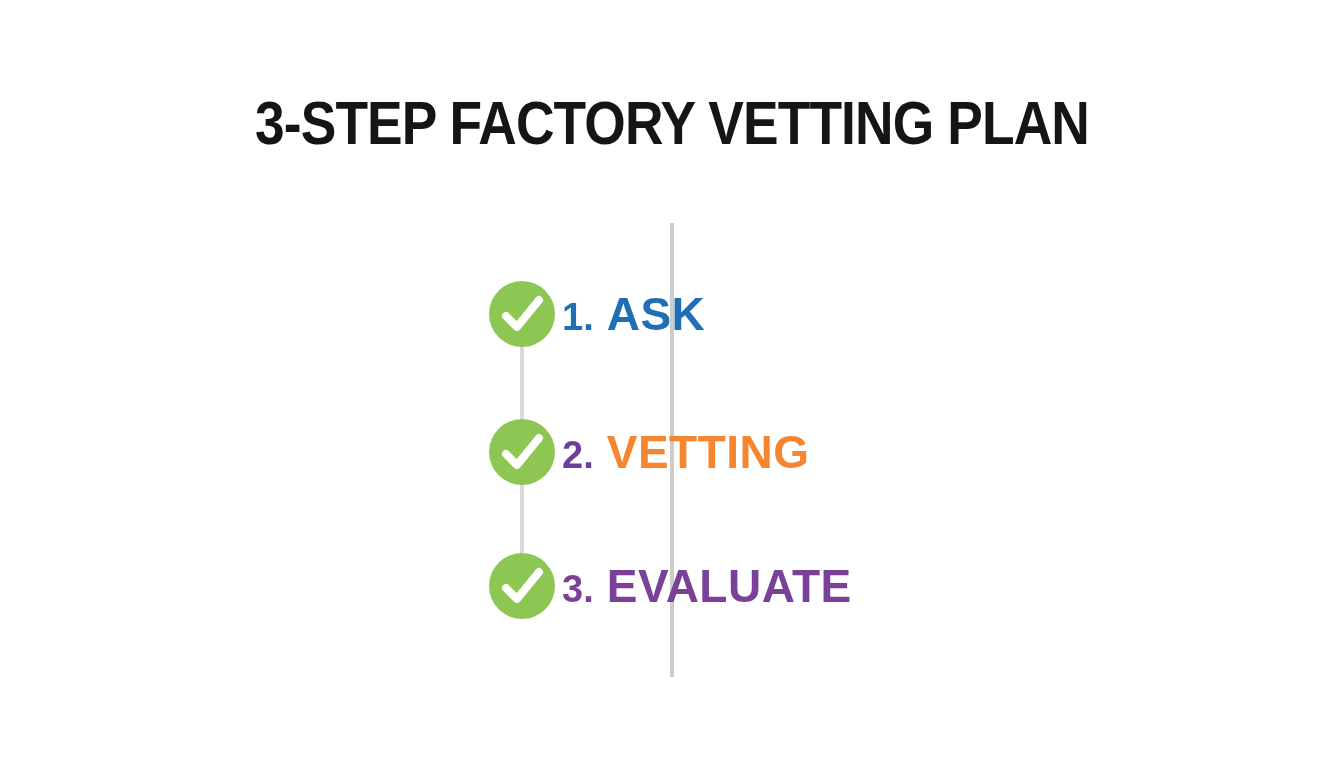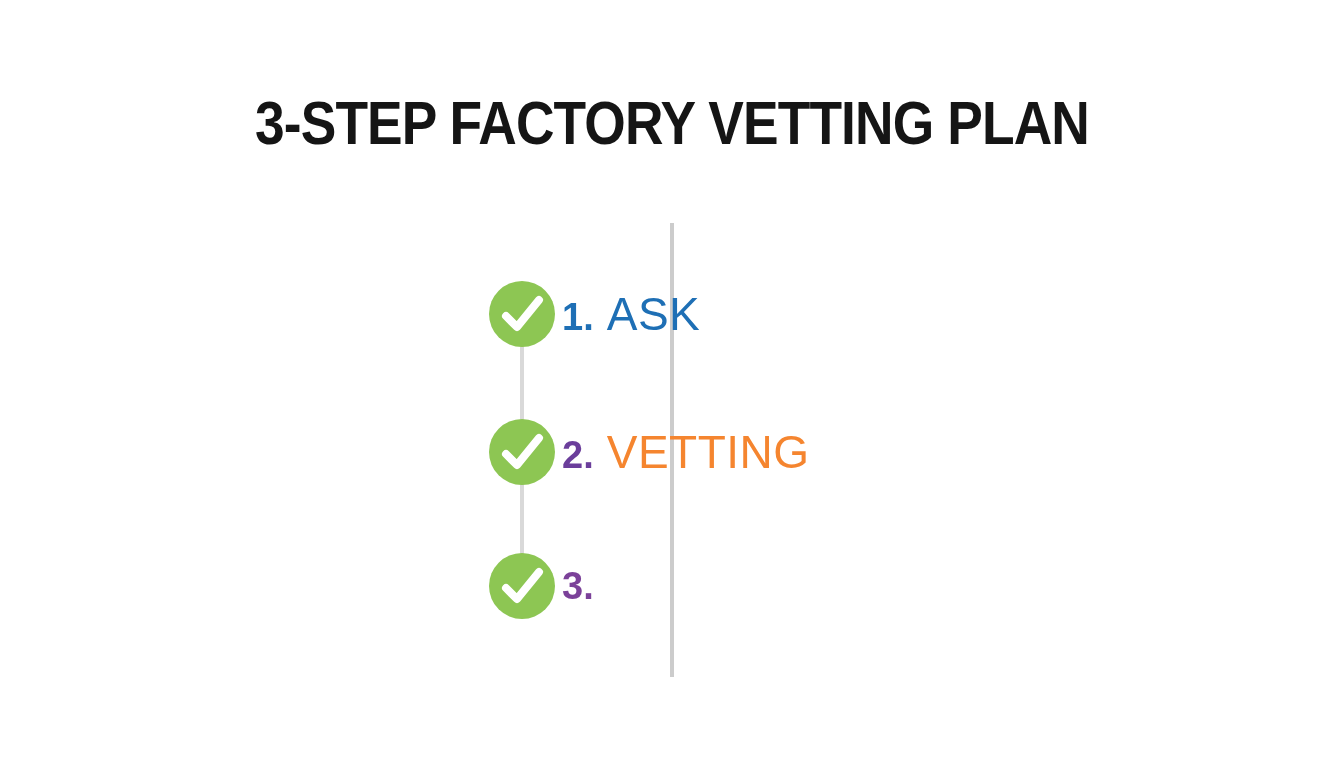--- a/index.html
+++ b/index.html
@@ -81,21 +81,21 @@
   }
 
   .step-number {
     font-size: 38px;
     font-weight: 800;
     letter-spacing: 0;
   }
 
   .step-label {
     font-size: 46px;
-    font-weight: 400;
+    font-weight: 700;
     margin-left: 13px;
     letter-spacing: 0.5px;
   }
 </style>
 </head>
 <body style="background: rgb(255, 255, 255);">
 
 <div class="canvas">
 
   <h1 class="title" style="color: rgb(21, 21, 21);">3-STEP FACTORY VETTING PLAN</h1>
@@ -130,16 +130,17 @@
   </div>
 
   <div class="step-row r3">
     <span class="check-circle" style="background: rgb(141, 198, 83);">
       <svg width="66" height="66" viewBox="0 0 66 66">
         <path d="M 17 35 L 28 46 L 50 19" fill="none" stroke="#FFFFFF" stroke-width="8" stroke-linecap="round" stroke-linejoin="round"></path>
       </svg>
     </span>
     <span class="step-text">
       <span class="step-number" style="color: rgb(123, 65, 153);">3.</span>
+      <span class="step-label" style="color: rgb(123, 65, 153);">EVALUATE</span>
     </span>
   </div>
 
 </div>
 
 </body></html>

